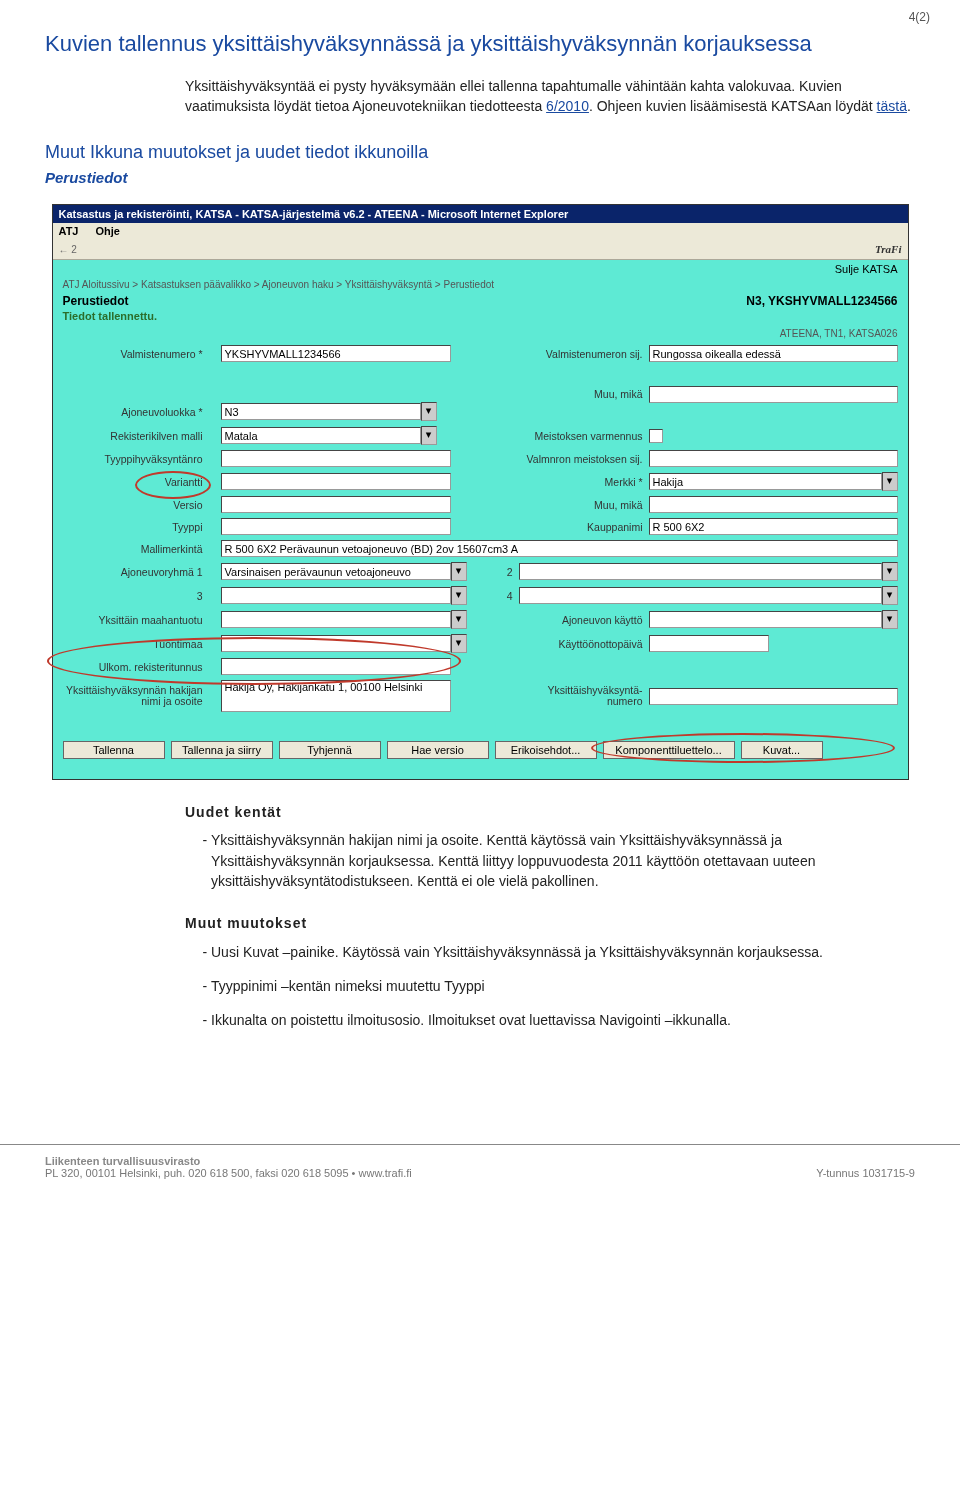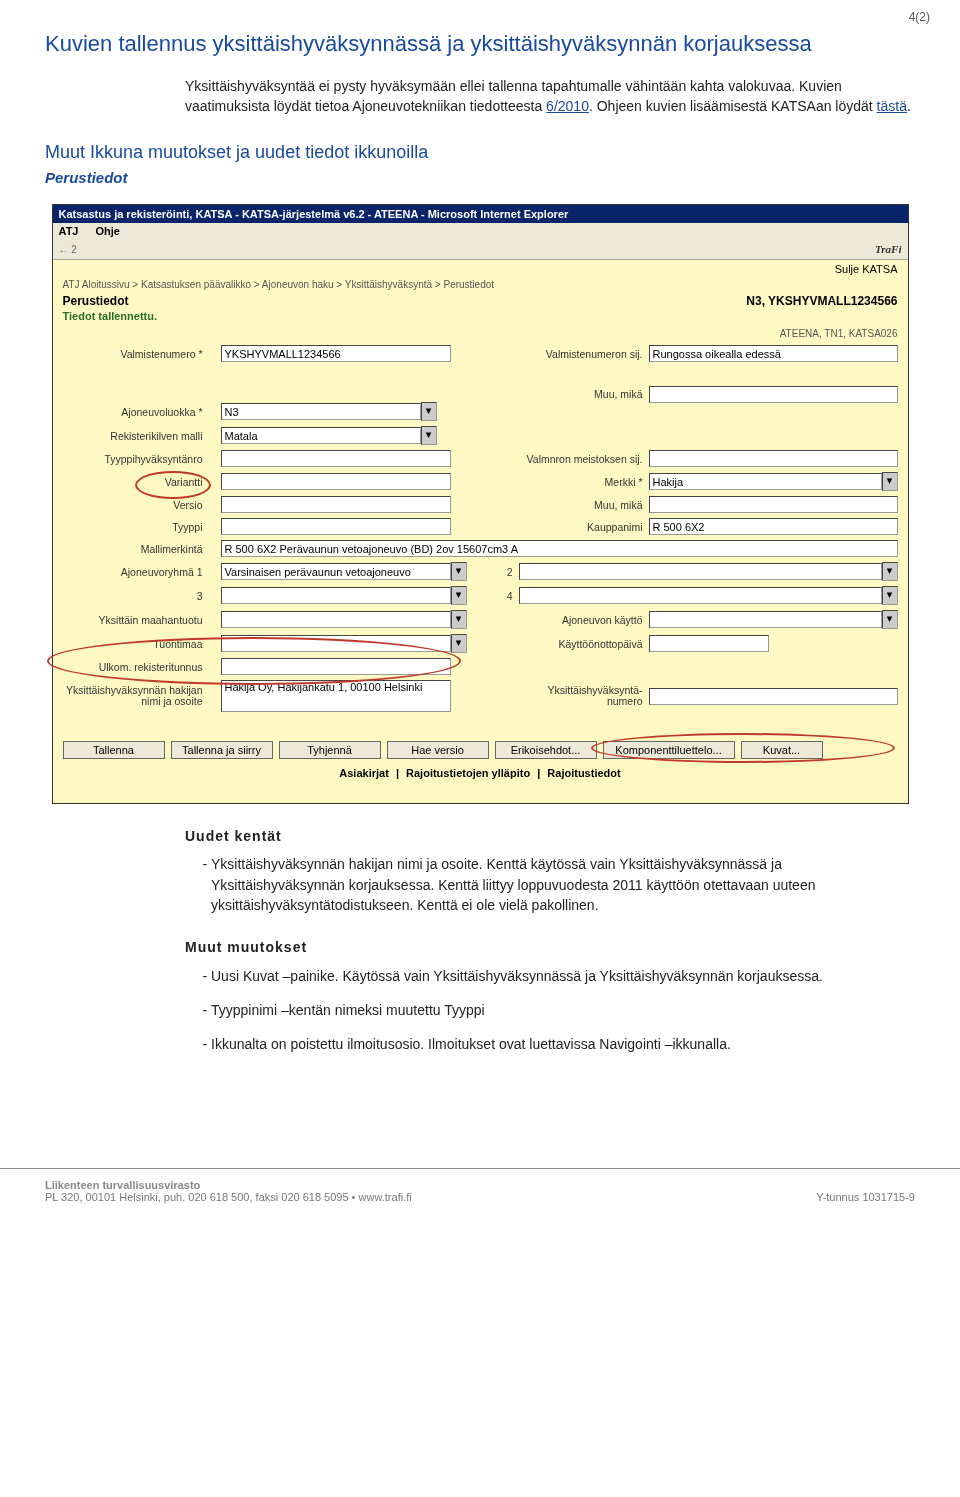--- a/index.html
+++ b/index.html
@@ -44,21 +44,21 @@
     color: #1a4aa0;
     font-style: italic;
     font-weight: bold;
     font-size: 15px;
     margin: 4px 0 18px 0;
   }
   .shot {
     width: 855px;
     margin: 0 auto;
     border: 1px solid #333;
-    background: #fef9c3;
+    background: #5eead4;
     font-family: Tahoma, Arial, sans-serif;
     font-size: 11px;
     color: #000;
     position: relative;
   }
   .titlebar {
     background: #0a246a;
     color: #fff;
     font-weight: bold;
     font-size: 11px;
@@ -227,20 +227,24 @@
           <span class="inp wide"></span>
         </div>
       </div>
 
       <div class="row">
         <div class="cell" style="width:420px;">
           <span class="lbl">Rekisterikilven malli</span>
           <span class="inp" style="width:200px;">Matala</span>
             <span style="width:14px;height:17px;background:#ccc;border:1px inset #999;text-align:center;line-height:15px;">▾</span>
         </div>
+        <div class="cell" style="flex:1;">
+          <span class="lbl-r">Meistoksen varmennus</span>
+          <span class="chk"></span>
+        </div>
       </div>
 
       <div class="row">
         <div class="cell" style="width:420px;">
           <span class="lbl">Tyyppihyväksyntänro</span>
           <span class="inp" style="width:230px;"></span>
         </div>
         <div class="cell" style="flex:1;">
           <span class="lbl-r">Valmnron meistoksen sij.</span>
           <span class="inp wide"></span>
@@ -360,25 +364,20 @@
 
     <div class="btnrow">
       <span class="b">Tallenna</span>
       <span class="b">Tallenna ja siirry</span>
       <span class="b">Tyhjennä</span>
       <span class="b">Hae versio</span>
       <span class="b">Erikoisehdot...</span>
       <span class="b" style="width:130px;">Komponenttiluettelo...</span>
       <span class="b" style="width:80px;">Kuvat...</span>
       <div class="ring" style="left:538px; top:6px; width:300px; height:26px;"></div>
-    </div>
-    <div class="linkrow">
-      <span>Asiakirjat</span> |
-      <span>Rajoitustietojen ylläpito</span> |
-      <span>Rajoitustiedot</span>
     </div>
     <div style="height:14px;"></div>
   </div>
 
   <div class="section-body">
     <h4>Uudet kentät</h4>
     <ul>
       <li>Yksittäishyväksynnän hakijan nimi ja osoite. Kenttä käytössä vain Yksittäishyväksynnässä ja Yksittäishyväksynnän korjauksessa. Kenttä liittyy loppuvuodesta 2011 käyttöön otettavaan uuteen yksittäishyväksyntätodistukseen. Kenttä ei ole vielä pakollinen.</li>
     </ul>
     <h4>Muut muutokset</h4>

